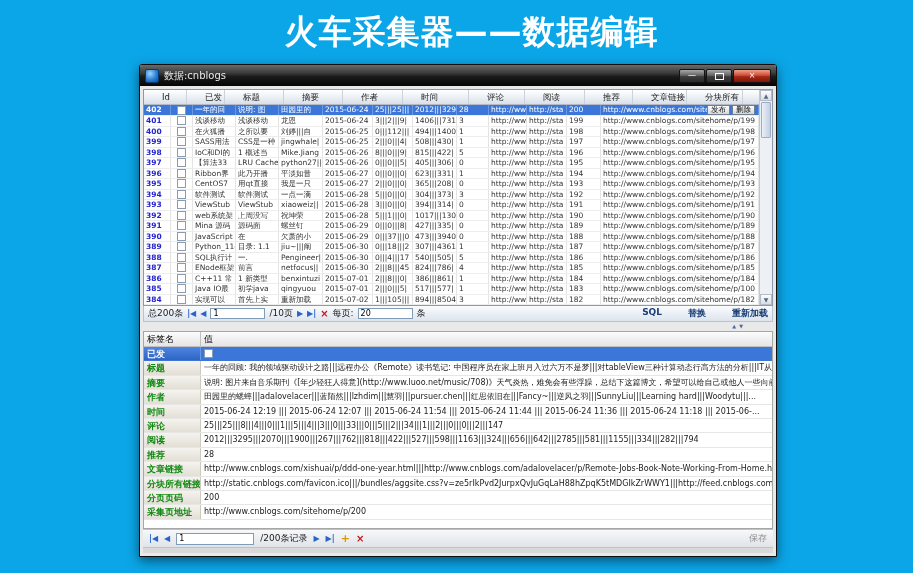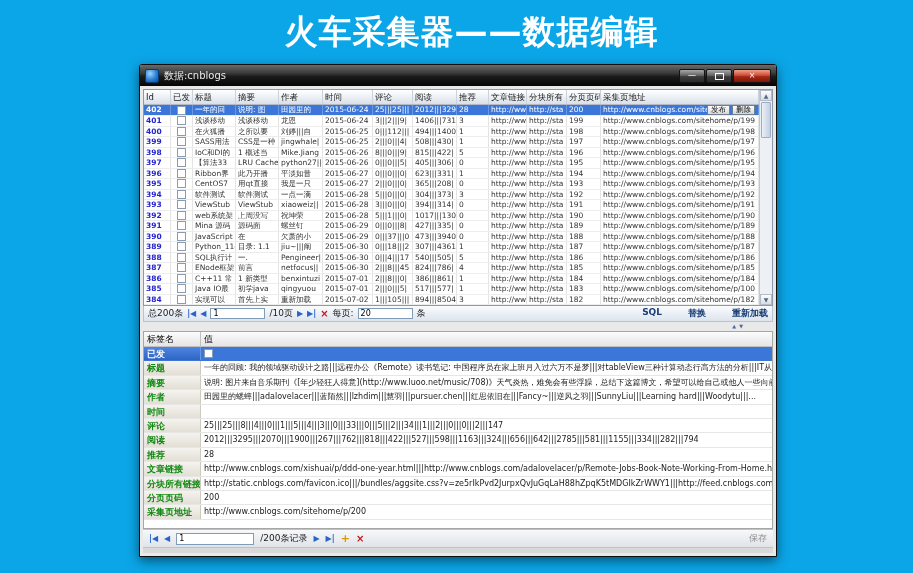--- a/index.html
+++ b/index.html
@@ -22,21 +22,21 @@
            background:linear-gradient(#a8a8a8,#636363 45%,#3c3c3c 55%,#2a2a2a);}
   .win-btn.close{width:38px;background:linear-gradient(#efa28e,#cf4b35 45%,#a52815 55%,#7e160a);}
   .max-glyph{display:inline-block;width:7px;height:5px;border:1px solid #fff;margin-top:3px;}
   .content{flex:1;display:flex;flex-direction:column;padding:3px;min-height:0;}
   
   .grid{display:flex;height:217px;flex-shrink:0;border:1px solid #8d99a8;background:#fff;box-sizing:border-box;}
   .grid-main{flex:1;display:flex;flex-direction:column;overflow:hidden;min-width:0;}
   .gh{display:flex;height:14px;flex-shrink:0;background:linear-gradient(#ffffff,#ebeff4 55%,#d9dfe9);
       border-bottom:1px solid #b2bac6;}
   .th{font-size:8.5px;line-height:14px;padding:0 2px;border-right:1px solid #ccd2db;color:#1c1c1c;
-      overflow:hidden;white-space:nowrap;box-sizing:border-box;flex-shrink:0;}
+      overflow:hidden;white-space:nowrap;box-sizing:border-box;flex-shrink:0;margin-left:16px;}
   .gr{display:flex;height:25px;box-sizing:border-box;border-bottom:1px solid #ededed;background:#fff;}
   .td{font-size:7.5px;line-height:9.5px;padding:0 2px;border-right:1px solid #e4e4e4;color:#333;
       white-space:nowrap;overflow:hidden;box-sizing:border-box;flex-shrink:0;}
   .c0{width:27px;}.c1{width:22px;}.c2{width:43px;}.c3{width:43px;}.c4{width:44px;}.c5{width:50px;}
   .c6{width:40px;}.c7{width:44px;}.c8{width:32px;}.c9{width:38px;}.c10{width:40px;}.c11{width:34px;}
   .c12{flex:1;min-width:0;}
   .idc{color:#2525d0;font-weight:bold;}
   .gr.sel{background:#3b76d8;}
   .gr.sel .td{color:#fff;border-right-color:#6a97e3;}
   .gr.sel .idc{color:#fff;}
@@ -567,20 +567,21 @@
           <div class="fr">
             <div class="fl">摘要</div>
             <div class="fv">说明: 图片来自音乐期刊《[年少轻狂人得意](http://www.luoo.net/music/708)》天气炎热，难免会有些浮躁，总结下这篇博文，希望可以给自己或他人一些向前的能量。## 回头...</div>
           </div>
           <div class="fr">
             <div class="fl">作者</div>
             <div class="fv">田园里的蟋蟀|||adalovelacer|||蓝陌然|||lzhdim|||慧羽|||pursuer.chen|||红思依旧在|||Fancy~|||逆风之羽|||SunnyLiu|||Learning hard|||Woodytu|||...</div>
           </div>
           <div class="fr">
             <div class="fl">时间</div>
+            <div class="fv">2015-06-24 12:19  |||  2015-06-24 12:07  |||  2015-06-24 11:54  |||  2015-06-24 11:44  |||  2015-06-24 11:36  |||  2015-06-24 11:18  |||  2015-06-...</div>
           </div>
           <div class="fr">
             <div class="fl">评论</div>
             <div class="fv">25|||25|||8|||4|||0|||1|||5|||4|||3|||0|||33|||0|||5|||2|||34|||1|||2|||0|||0|||2|||147</div>
           </div>
           <div class="fr">
             <div class="fl">阅读</div>
             <div class="fv">2012|||3295|||2070|||1900|||267|||762|||818|||422|||527|||598|||1163|||324|||656|||642|||2785|||581|||1155|||334|||282|||794</div>
           </div>
           <div class="fr">

